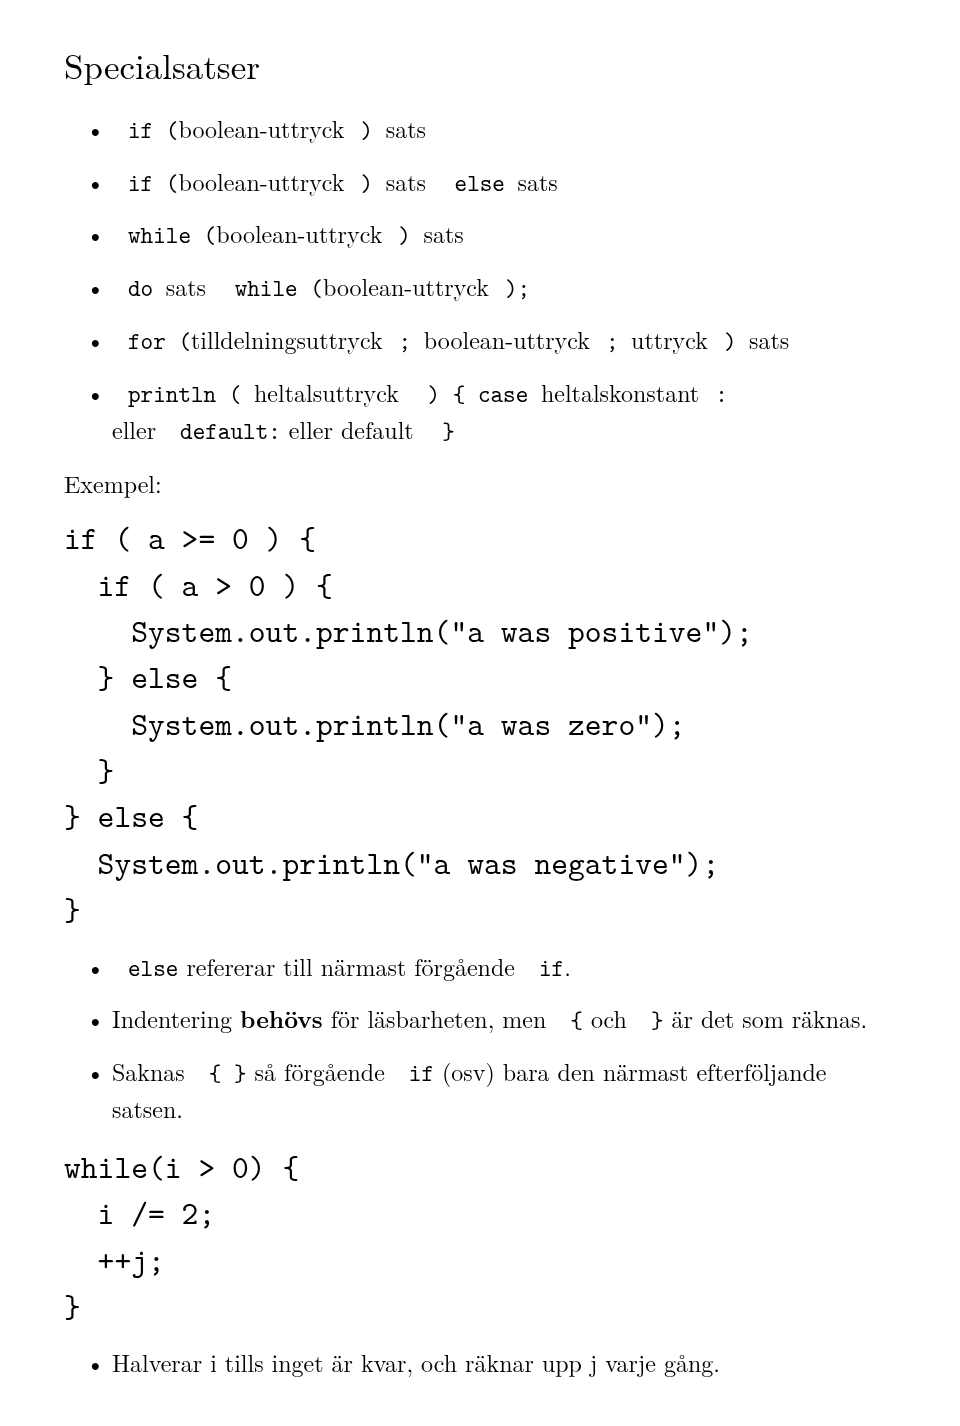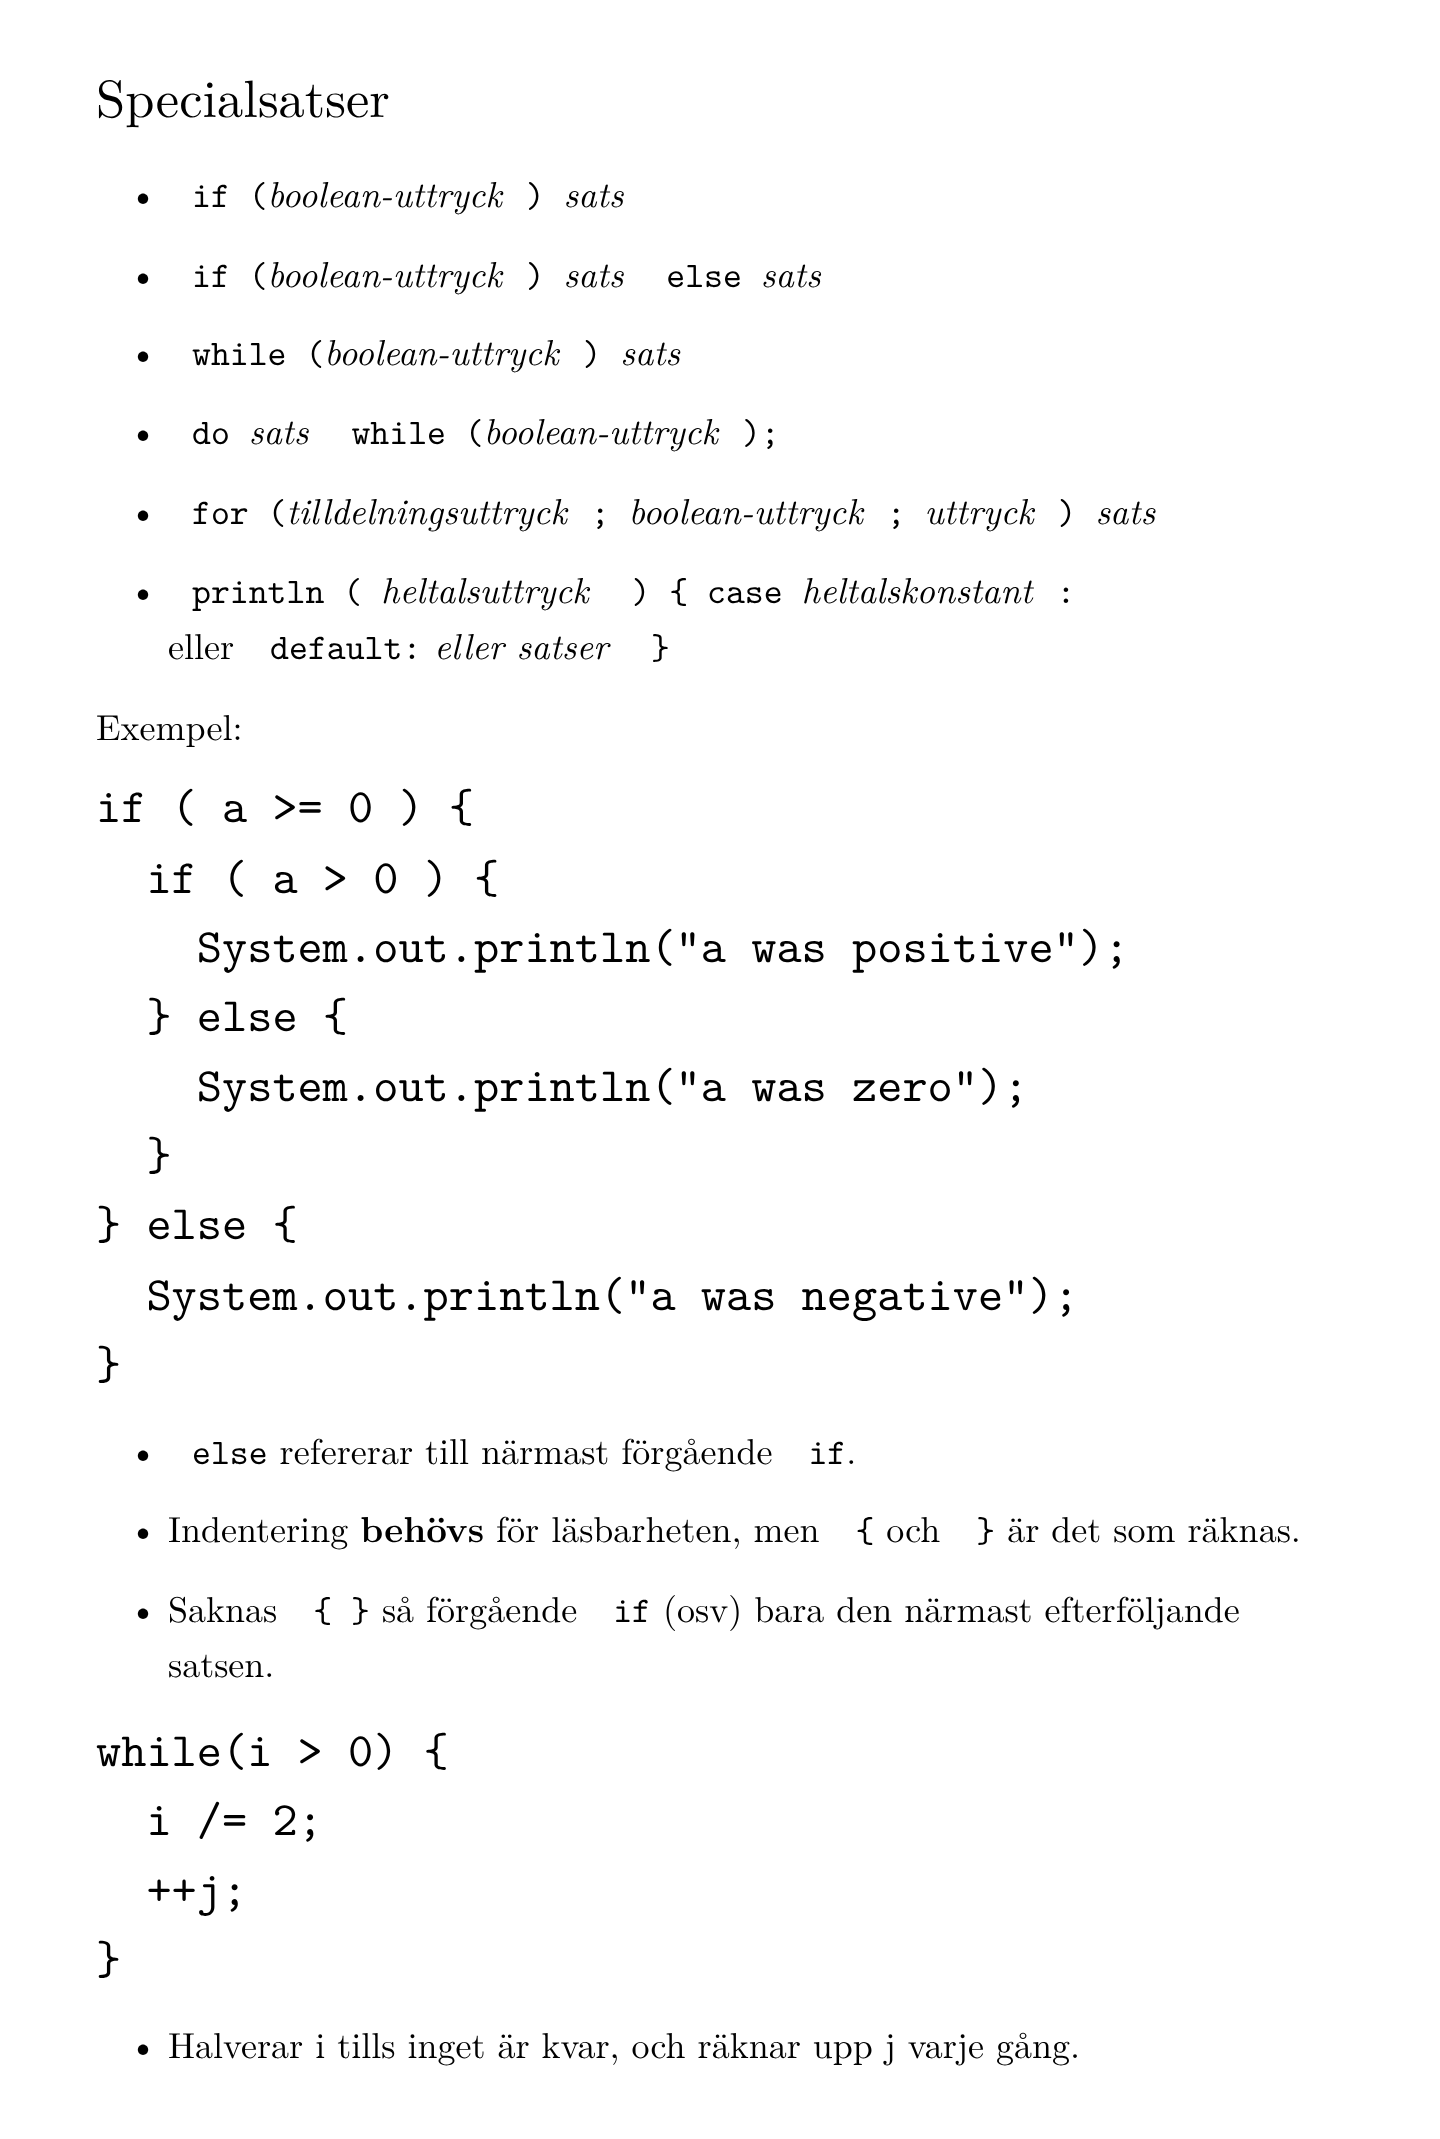--- a/index.html
+++ b/index.html
@@ -32,21 +32,21 @@
     margin: 16px 0;
   }
   ul.bullets > li::before {
     content: "•";
     position: absolute;
     left: 22px;
     top: 0;
     font-size: 24px;
     line-height: 1.45;
   }
-  .italic { font-style: italic; }
+  .italic { }
   .tt { font-family: "Latin Modern Mono", "CMU Typewriter Text", "Courier New", monospace; font-style: normal; margin-left: 16px; }
   .para {
     margin: 18px 0 14px 0;
   }
   pre.code {
     font-family: "Latin Modern Mono", "CMU Typewriter Text", "Courier New", monospace;
     font-size: 32px;
     line-height: 1.45;
     margin: 8px 0 16px 0;
     white-space: pre;
@@ -62,21 +62,21 @@
 <body>
 
 <div class="heading">Specialsatser</div>
 
 <ul class="bullets" id="top-bullets">
     <li><span class="tt">if (</span><span class="italic">boolean-uttryck</span><span class="tt">) </span><span class="italic">sats</span></li>
     <li><span class="tt">if (</span><span class="italic">boolean-uttryck</span><span class="tt">) </span><span class="italic">sats</span><span class="tt"> else </span><span class="italic">sats</span></li>
     <li><span class="tt">while (</span><span class="italic">boolean-uttryck</span><span class="tt">) </span><span class="italic">sats</span></li>
     <li><span class="tt">do </span><span class="italic">sats</span><span class="tt"> while (</span><span class="italic">boolean-uttryck</span><span class="tt">);</span></li>
     <li><span class="tt">for (</span><span class="italic">tilldelningsuttryck</span><span class="tt">; </span><span class="italic">boolean-uttryck</span><span class="tt">; </span><span class="italic">uttryck</span><span class="tt">) </span><span class="italic">sats</span></li>
-    <li><span class="tt">println ( </span><span class="italic">heltalsuttryck</span><span class="tt"> ) { case </span><span class="italic">heltalskonstant</span><span class="tt">:</span><span></span><br><span>eller </span><span class="tt">default:</span><span class="italic"> eller </span><span class="italic">satser</span><span class="tt"> }</span></li>
+    <li><span class="tt">println ( </span><span class="italic">heltalsuttryck</span><span class="tt"> ) { case </span><span class="italic">heltalskonstant</span><span class="tt">:</span><span></span><br><span>eller </span><span class="tt">default:</span><span class="italic"> eller </span><span class="italic">default</span><span class="tt"> }</span></li>
   </ul>
 
 <div class="para">Exempel:</div>
 
 <pre class="code">if ( a &gt;= 0 ) {
   if ( a &gt; 0 ) {
     System.out.println("a was positive");
   } else {
     System.out.println("a was zero");
   }

